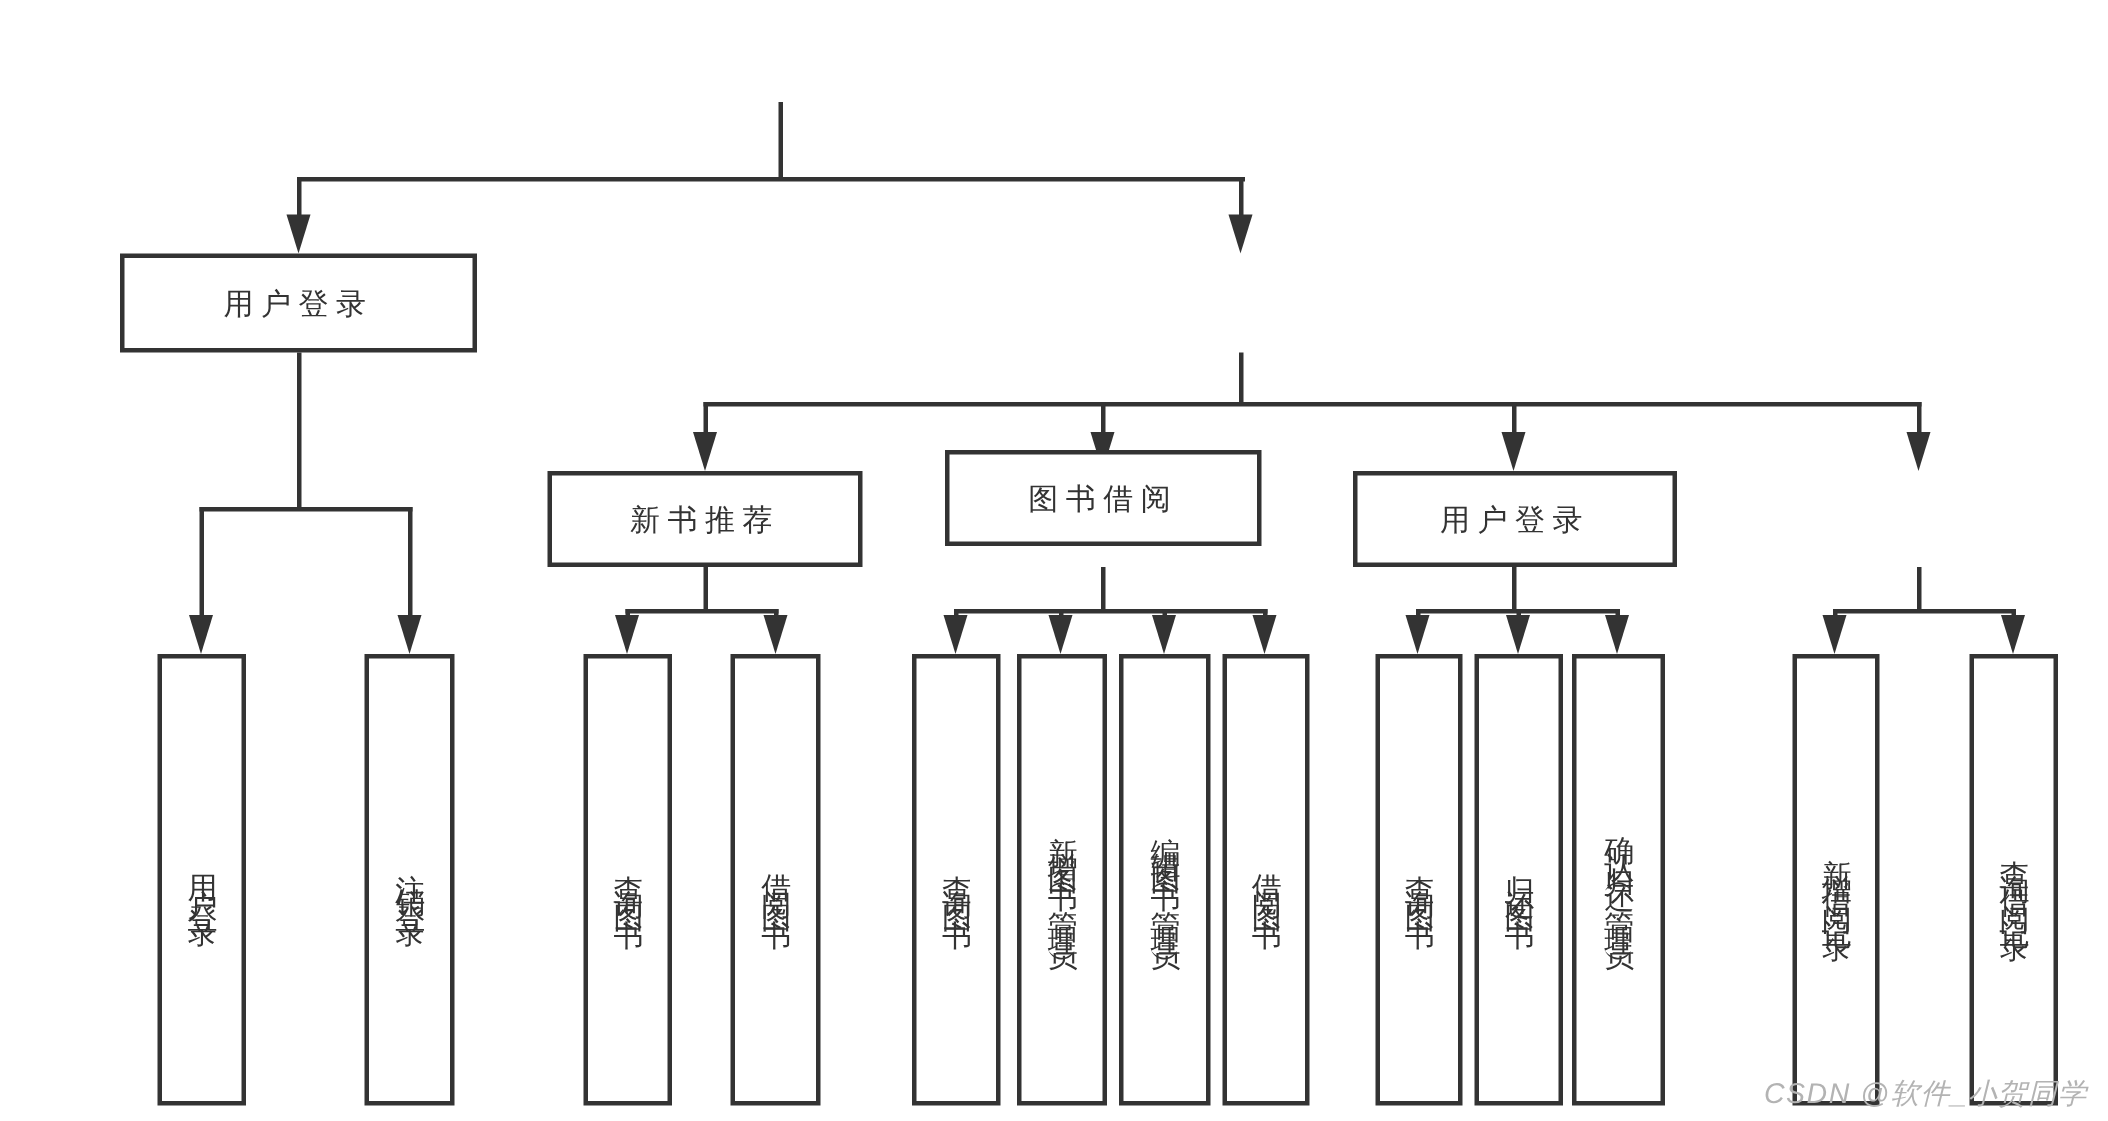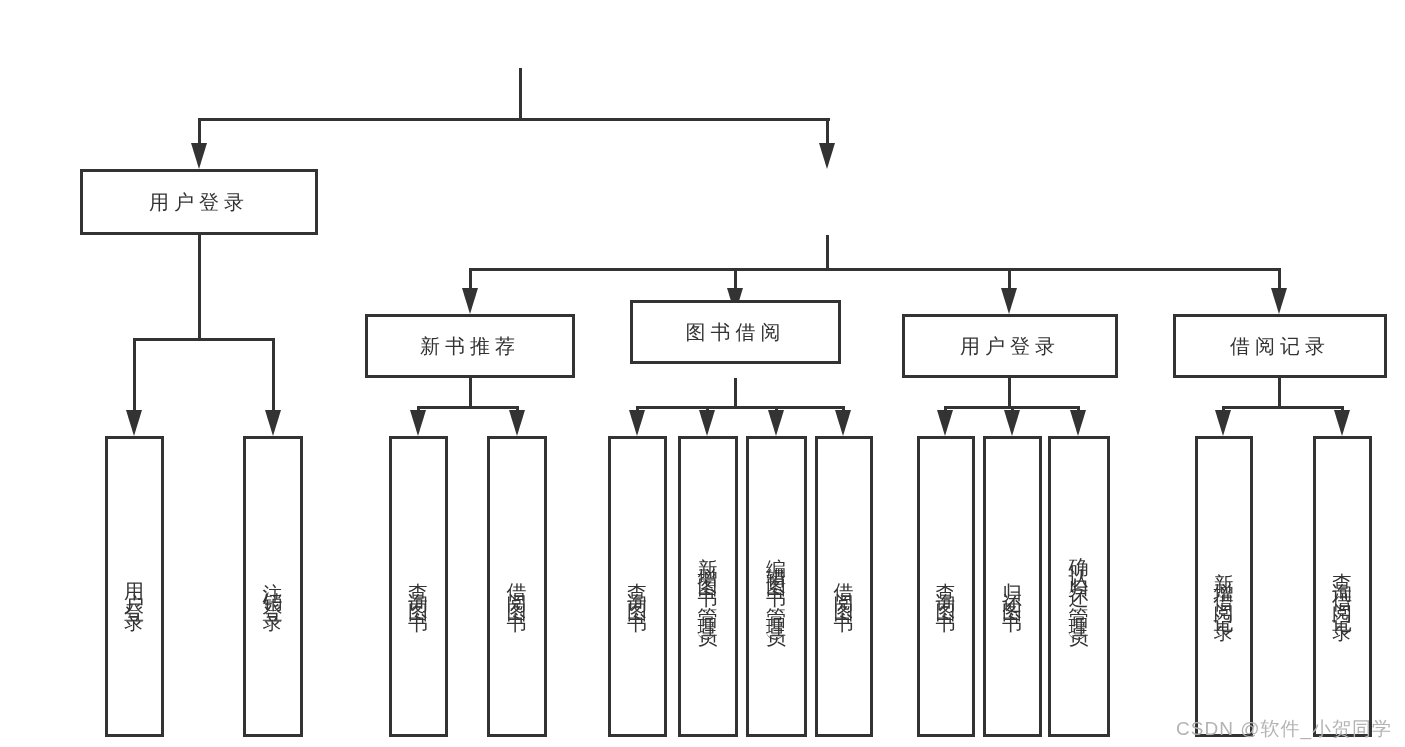--- a/index.html
+++ b/index.html
@@ -51,20 +51,21 @@
     border-right: 8px solid transparent;
     border-top: 26px solid #333333;
   }
   .watermark {
     position: absolute;
     right: 13px;
     bottom: 5px;
     font-size: 19px;
     letter-spacing: 1px;
     color: #b3b3b3;
+    font-style: italic;
   }
 </style>
 </head>
 <body>
 
 <div class="canvas">
 
 
   <div class="vline" style="left:519px;top:68px;height:50px"></div>
   <div class="hline" style="left:198px;top:118px;width:632px"></div>
@@ -89,21 +90,20 @@
   <div class="vline" style="left:734px;top:268px;height:22px"></div>
   <div class="arrow" style="left:727px;top:288px"></div>
   <div class="vline" style="left:1008px;top:268px;height:22px"></div>
   <div class="arrow" style="left:1001px;top:288px"></div>
   <div class="vline" style="left:1278px;top:268px;height:22px"></div>
   <div class="arrow" style="left:1271px;top:288px"></div>
 
   <div class="hbox" style="left:365px;top:314px;width:210px;height:64px">新书推荐</div>
   <div class="hbox" style="left:630px;top:300px;width:211px;height:64px">图书借阅</div>
   <div class="hbox" style="left:902px;top:314px;width:216px;height:64px">用户登录</div>
-  <div class="hbox" style="left:1173px;top:314px;width:214px;height:64px">借阅记录</div>
 
   <div class="vline" style="left:469px;top:378px;height:28px"></div>
   <div class="hline" style="left:417px;top:406px;width:102px"></div>
   <div class="vline" style="left:417px;top:406px;height:6px"></div>
   <div class="arrow" style="left:410px;top:410px"></div>
   <div class="vline" style="left:516px;top:406px;height:6px"></div>
   <div class="arrow" style="left:509px;top:410px"></div>
 
   <div class="vline" style="left:734px;top:378px;height:28px"></div>
   <div class="hline" style="left:636px;top:406px;width:209px"></div>

